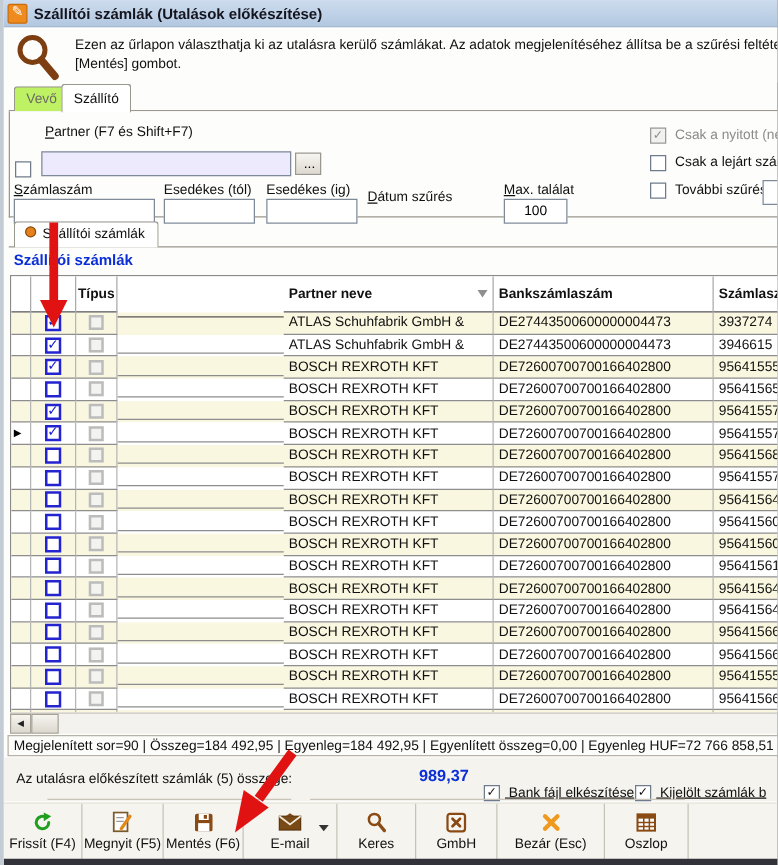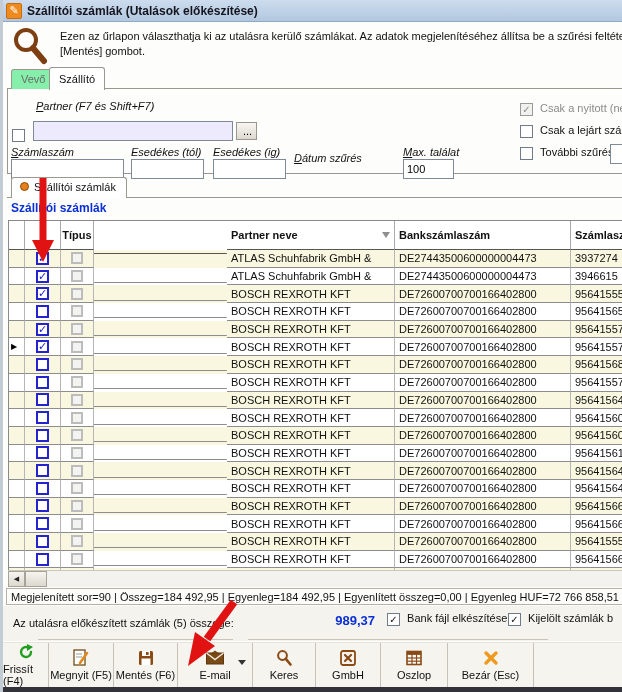--- a/index.html
+++ b/index.html
@@ -13,28 +13,28 @@
   .titleicon{width:16px;height:16px;background:#ef8a1e;border:1px solid #c96d0a;border-radius:2px;
     display:flex;align-items:center;justify-content:center;color:#fff;font-size:11px;line-height:1;}
   .titletext{font-weight:bold;font-size:12px;color:#14141e;}
   
   .info{position:absolute;left:0;top:22px;width:622px;height:44px;background:#fdfdfb;}
   .info .line1{position:absolute;left:57px;top:8px;width:565px;white-space:nowrap;overflow:hidden;}
   .info .line2{position:absolute;left:57px;top:23px;}
   
   .tabstrip1{position:absolute;left:4px;top:67px;width:618px;height:22px;border-bottom:1px solid #9a978e;}
   .tab{position:absolute;top:2px;height:20px;padding:3px 9px 0 9px;border:1px solid #9a978e;border-bottom:none;
-       border-radius:3px 3px 0 0;background:#86efac;}
+       border-radius:3px 3px 0 0;background:#bef264;}
   .tab.inactive{color:#6b6b66;}
   .tab.active{top:0;height:23px;background:#fff;z-index:3;padding-top:5px;}
   
   .filterpage{position:absolute;left:4px;top:89px;width:640px;height:85px;background:#fdfdfb;
        border:1px solid #9a978e;border-top:none;}
   .ufl::first-letter{text-decoration:underline;}
-  .flabel{position:absolute;white-space:nowrap;display:inline-block;font-style:italic;}
+  .flabel{position:absolute;white-space:nowrap;display:inline-block;}
   .tinput{position:absolute;height:20px;border:1px solid #7f8a99;background:#fff;font-size:11px;padding:1px 3px;}
   .cb{display:inline-block;width:13px;height:13px;border:1px solid #6f7b8a;background:#fff;
       text-align:center;line-height:11px;font-size:10px;vertical-align:middle;}
   .cb.disabled{border-color:#9a9a9a;background:#f1f1ee;color:#8b8b8b;}
   .combo{position:absolute;height:20px;border:1px solid #7f8a99;background:#fff;display:flex;}
   .combo .val{flex:1;padding:2px 3px;white-space:nowrap;overflow:hidden;}
   .combo .btn{width:17px;background:linear-gradient(#f6f4ef,#ddd9d0);border-left:1px solid #9a978e;
       display:flex;align-items:center;justify-content:center;}
   .darr{width:0;height:0;border-left:4px solid transparent;border-right:4px solid transparent;border-top:5px solid #333;}
   .dots-btn{position:absolute;width:21px;height:18px;background:linear-gradient(#f8f6f1,#ded9cf);
@@ -74,21 +74,21 @@
       display:flex;align-items:center;justify-content:center;font-size:7px;color:#222;}
   .sthumb{width:22px;height:16px;background:linear-gradient(#f7f5f0,#dcd8ce);border:1px solid #a7a399;}
   
   .statusbar{position:absolute;left:3px;top:588px;width:619px;height:17px;background:#fcfcfa;
       border:1px solid #b6b2a8;display:flex;align-items:center;padding-left:4px;white-space:nowrap;overflow:hidden;}
   
   .sumpanel{position:absolute;left:0;top:606px;width:622px;height:35px;background:#f5f3ed;}
   .sumpanel .divider{position:absolute;top:33px;height:1px;background:#c8c4ba;}
   .sumlabel{position:absolute;left:10px;top:11px;}
   .sumamount{position:absolute;left:290px;top:7px;width:82px;text-align:right;font-weight:bold;font-size:13px;color:#0b2fd6;}
-  .sumchk{position:absolute;top:6px;white-space:nowrap;}
+  .sumchk{position:absolute;top:22px;white-space:nowrap;text-decoration:underline;}
   .sumchk .cb{margin-right:4px;}
   
   .toolbar{position:absolute;left:0;top:642px;width:622px;height:45px;background:#f6f4ef;display:flex;border-top:1px solid #e7e4dc;}
   .tbtn{height:100%;display:flex;flex-direction:column;align-items:center;justify-content:center;gap:2px;
       border-right:1px solid #c6c2b8;position:relative;}
   .tbtn .lbl{font-size:11px;color:#111;}
   .tbtn svg{display:block;}
   .tb-caret{position:absolute;right:6px;top:17px;width:0;height:0;border-left:4px solid transparent;
       border-right:4px solid transparent;border-top:5px solid #333;}
   .bottomedge{position:absolute;left:0;top:687px;width:622px;height:5px;background:#32323a;}
@@ -127,21 +127,21 @@
 
   <span class="flabel ufl" style="left:8px;top:146px">Számlaszám</span>
   <span class="flabel" style="left:128px;top:146px">Esedékes (tól)</span>
   <span class="flabel" style="left:210px;top:146px">Esedékes (ig)</span>
   <span class="flabel ufl" style="left:291px;top:152px">Dátum szűrés</span>
   <span class="flabel ufl" style="left:400px;top:146px">Max. találat</span>
 
   <input class="tinput" style="left: 8px; top: 159px; width: 113px;" value="">
   <input class="tinput" style="left: 128px; top: 159px; width: 73px;" value="">
   <input class="tinput" style="left: 210px; top: 159px; width: 73px;" value="">
-  <input class="tinput" style="left: 400px; top: 159px; width: 51px; text-align: left;" value="100">
+  <input class="tinput" style="left: 400px; top: 159px; width: 51px; text-align: center;" value="100">
 
   <div style="position:absolute;left:517px;top:102px;white-space:nowrap;color:#8b8b8b">
     <span class="cb disabled">✓</span>
     <span class="ufl" style="margin-left:4px">Csak a nyitott (ne</span>
   </div>
   <div style="position:absolute;left:517px;top:124px;white-space:nowrap">
     <span class="cb"></span>
     <span class="ufl" style="margin-left:4px">Csak a lejárt szám</span>
   </div>
   <div style="position:absolute;left:517px;top:146px;white-space:nowrap">
@@ -435,21 +435,21 @@
     </span>
     <span class="sumchk" style="left:505px">
       <span class="cb">✓</span>
       <span>Kijelölt számlák b</span>
     </span>
     <span class="divider" style="left:35px;width:195px"></span>
     <span class="divider" style="left:245px;width:300px"></span>
   </div>
 
   <div class="toolbar">
-    <div class="tbtn" style="width:46px">
+    <div class="tbtn" style="width:63px">
       <svg width="18" height="18" viewBox="0 0 18 18">
         <path d="M14 9a5 5 0 1 1-2-4" fill="none" stroke="#1f9e1f" stroke-width="2.4" stroke-linecap="round"></path>
         <polygon points="10,1 16,4 10,8" fill="#1f9e1f"></polygon>
       </svg>
       <span class="lbl">Frissít (F4)</span>
     </div>
     <div class="tbtn" style="width:65px">
       <svg width="18" height="18" viewBox="0 0 18 18">
         <rect x="2" y="1" width="11" height="15" fill="#fff" stroke="#7a5a2a" stroke-width="1.4"></rect>
         <line x1="4" y1="5" x2="10" y2="5" stroke="#9a9a9a" stroke-width="1"></line>
@@ -483,38 +483,38 @@
       </svg>
       <span class="lbl">Keres</span>
     </div>
     <div class="tbtn" style="width:65px">
       <svg width="18" height="18" viewBox="0 0 18 18">
         <rect x="2" y="2" width="14" height="14" rx="2" fill="none" stroke="#8a4a14" stroke-width="1.8"></rect>
         <line x1="6" y1="6" x2="12" y2="12" stroke="#8a4a14" stroke-width="2.2" stroke-linecap="round"></line>
         <line x1="12" y1="6" x2="6" y2="12" stroke="#8a4a14" stroke-width="2.2" stroke-linecap="round"></line>
       </svg>
       <span class="lbl">GmbH</span>
+    </div>
+    <div class="tbtn" style="width:86px">
+      <svg width="18" height="18" viewBox="0 0 18 18">
+        <line x1="4" y1="4" x2="14" y2="14" stroke="#ef9a1e" stroke-width="3.4" stroke-linecap="round"></line>
+        <line x1="14" y1="4" x2="4" y2="14" stroke="#ef9a1e" stroke-width="3.4" stroke-linecap="round"></line>
+      </svg>
+      <span class="lbl">Bezár (Esc)</span>
     </div>
     <div class="tbtn" style="width:67px">
       <svg width="18" height="18" viewBox="0 0 18 18">
         <rect x="2" y="2.5" width="14" height="13" fill="#fff" stroke="#8a4a14" stroke-width="1.6"></rect>
         <rect x="2" y="2.5" width="14" height="3.4" fill="#8a4a14"></rect>
         <line x1="7" y1="3" x2="7" y2="15.5" stroke="#8a4a14" stroke-width="1.2"></line>
         <line x1="11.5" y1="3" x2="11.5" y2="15.5" stroke="#8a4a14" stroke-width="1.2"></line>
         <line x1="2" y1="9" x2="16" y2="9" stroke="#8a4a14" stroke-width="1.2"></line>
         <line x1="2" y1="12.2" x2="16" y2="12.2" stroke="#8a4a14" stroke-width="1.2"></line>
       </svg>
       <span class="lbl">Oszlop</span>
-    </div>
-    <div class="tbtn" style="width:86px">
-      <svg width="18" height="18" viewBox="0 0 18 18">
-        <line x1="4" y1="4" x2="14" y2="14" stroke="#ef9a1e" stroke-width="3.4" stroke-linecap="round"></line>
-        <line x1="14" y1="4" x2="4" y2="14" stroke="#ef9a1e" stroke-width="3.4" stroke-linecap="round"></line>
-      </svg>
-      <span class="lbl">Bezár (Esc)</span>
     </div>
   </div>
 
   <div class="bottomedge"></div>
 
   <svg id="arrows">
     <g>
       <rect x="36.5" y="178" width="7" height="63" fill="#e01212"></rect>
       <polygon points="29,240 51,240 40,262" fill="#e01212"></polygon>
     </g>

